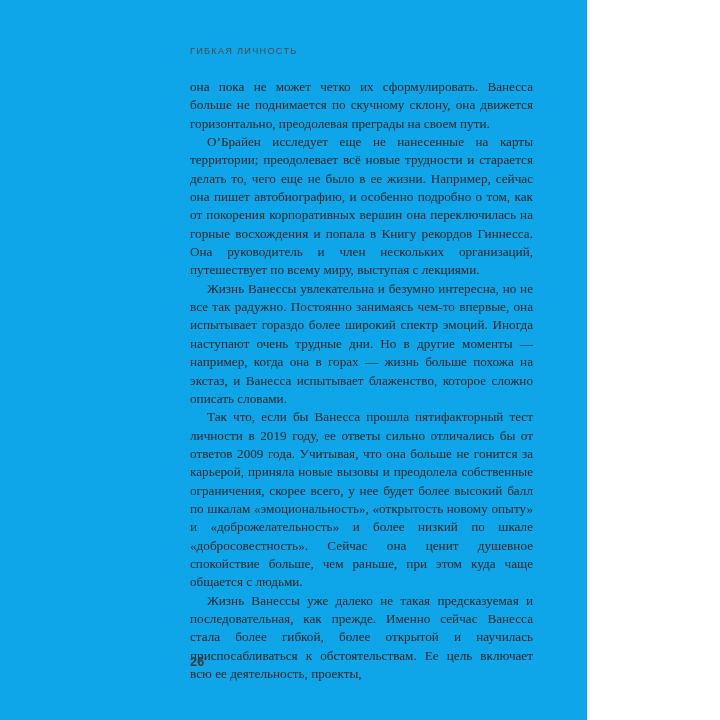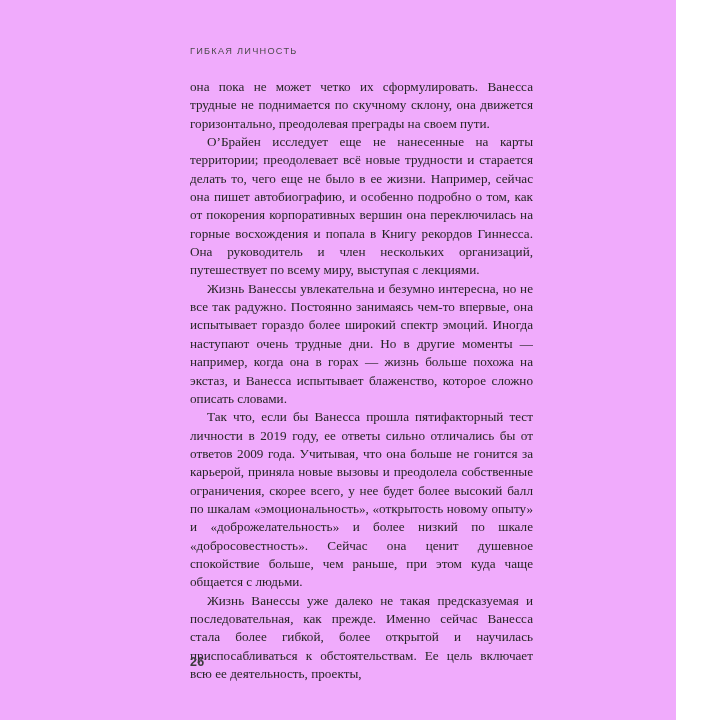--- a/index.html
+++ b/index.html
@@ -9,23 +9,23 @@
   body {
     width: 720px;
     height: 720px;
     background: #ffffff;
     font-family: "Liberation Serif", "DejaVu Serif", serif;
     overflow: hidden;
   }
 
   .page {
     position: relative;
-    width: 676px;
+    width: 587px;
     height: 720px;
-    background: #f0abfc;
+    background: #0ea5e9;
     box-sizing: border-box;
   }
 
   .running-head {
     position: absolute;
     left: 190px;
     top: 46px;
     font-family: "Liberation Sans", "DejaVu Sans", sans-serif;
     font-size: 9.2px;
     letter-spacing: 1.25px;
@@ -73,21 +73,21 @@
   }
 </style>
 </head>
 <body>
 
 <div class="page">
 
   <div class="running-head">ГИБКАЯ ЛИЧНОСТЬ</div>
 
   <div class="text-block">
-    <p class="para no-indent">она пока не может четко их сформулировать. Ванесса трудные не поднимается по скучному склону, она движется горизонтально, преодолевая преграды на своем пути.</p>
+    <p class="para no-indent">она пока не может четко их сформулировать. Ванесса больше не поднимается по скучному склону, она движется горизонтально, преодолевая преграды на своем пути.</p>
     <p class="para">О’Брайен исследует еще не нанесенные на карты территории; преодолевает всё новые трудности и старается делать то, чего еще не было в ее жизни. Например, сейчас она пишет автобиографию, и особенно подробно о том, как от покорения корпоративных вершин она переключилась на горные восхождения и попала в Книгу рекордов Гиннесса. Она руководитель и член нескольких организаций, путешествует по всему миру, выступая с лекциями.</p>
     <p class="para">Жизнь Ванессы увлекательна и безумно интересна, но не все так радужно. Постоянно занимаясь чем-то впервые, она испытывает гораздо более широкий спектр эмоций. Иногда наступают очень трудные дни. Но в другие моменты — например, когда она в горах — жизнь больше похожа на экстаз, и Ванесса испытывает блаженство, которое сложно описать словами.</p>
     <p class="para">Так что, если бы Ванесса прошла пятифакторный тест личности в 2019 году, ее ответы сильно отличались бы от ответов 2009 года. Учитывая, что она больше не гонится за карьерой, приняла новые вызовы и преодолела собственные ограничения, скорее всего, у нее будет более высокий балл по шкалам «эмоциональность», «открытость новому опыту» и «доброжелательность» и более низкий по шкале «добросовестность». Сейчас она ценит душевное спокойствие больше, чем раньше, при этом куда чаще общается с людьми.</p>
     <p class="para">Жизнь Ванессы уже далеко не такая предсказуемая и последовательная, как прежде. Именно сейчас Ванесса стала более гибкой, более открытой и научилась приспосабливаться к обстоятельствам. Ее цель включает всю ее деятельность, проекты,</p>
   </div>
 
   <div class="folio">26</div>
 
 </div>
 

